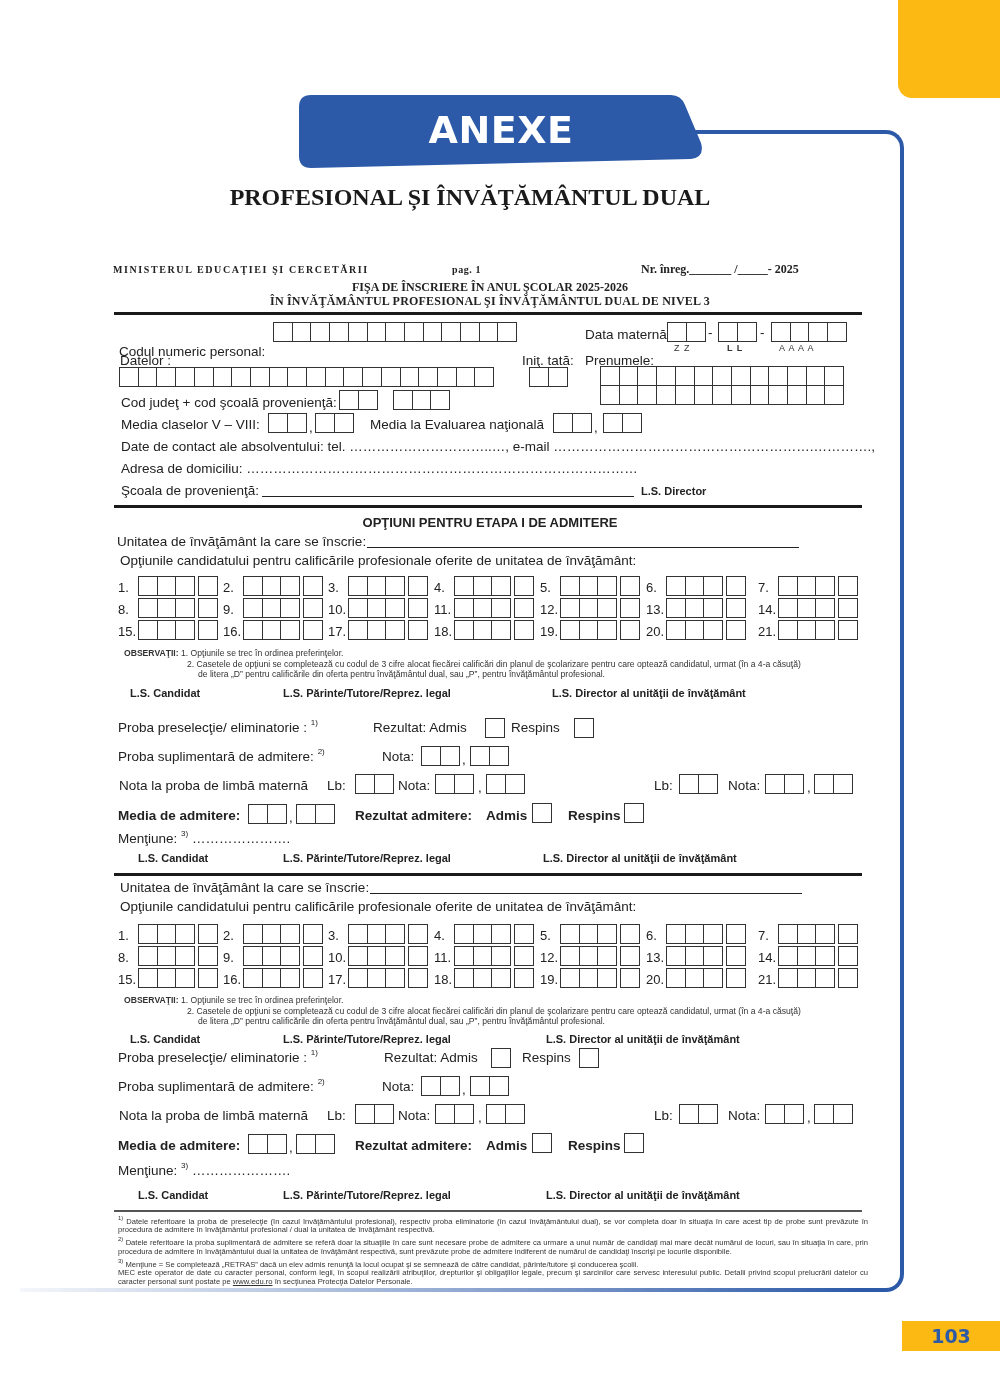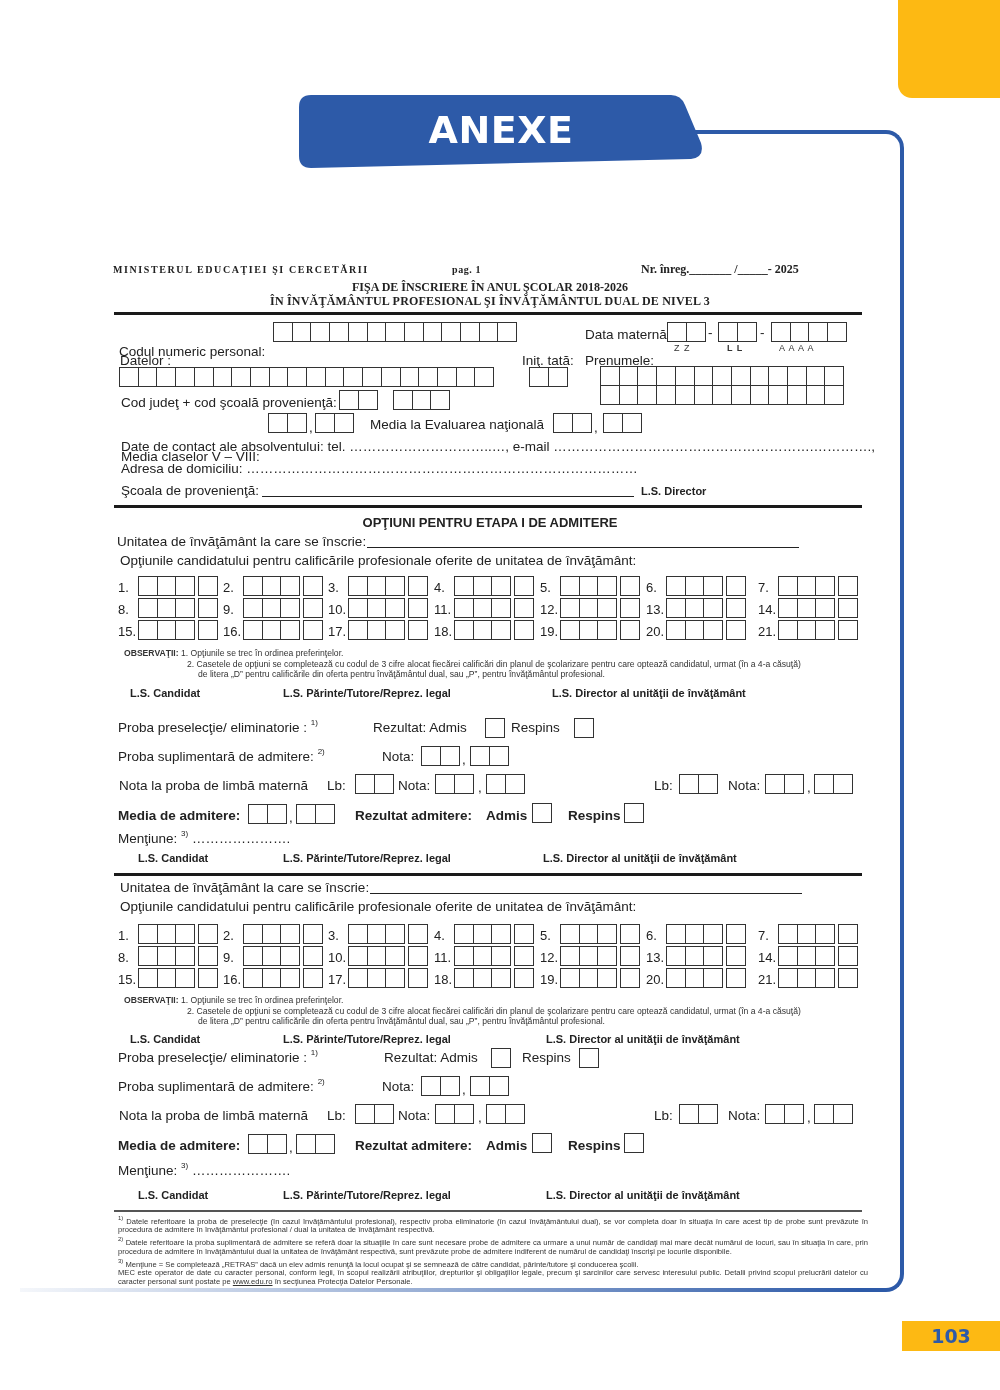--- a/index.html
+++ b/index.html
@@ -68,26 +68,27 @@
 <div class="frame-bottom"></div>
 
 <div class="anexe-tab">
   <svg width="404" height="73" viewBox="0 0 404 73">
     <path d="M12 0 H372 Q382 0 386 10 L402 48 Q406 62 392 64 L12 73 Q0 73 0 61 V12 Q0 0 12 0 Z" fill="#2d5aa8"></path>
   </svg>
   <div class="anexe-label">ANEXE</div>
 </div>
 
 <div class="doc-title">
+  <div>PROFESIONAL ȘI ÎNVĂŢĂMÂNTUL DUAL</div>
 </div>
 
 <div class="hdr hdr-ministry">MINISTERUL EDUCAŢIEI ŞI CERCETĂRII</div>
 <div class="hdr hdr-page">pag. 1</div>
 <div class="hdr hdr-nr">Nr. înreg._______ /_____- 2025</div>
-<div class="hdr hdr-line1">FIŞA DE ÎNSCRIERE ÎN ANUL ŞCOLAR 2018-2026</div>
+<div class="hdr hdr-line1">FIŞA DE ÎNSCRIERE ÎN ANUL ŞCOLAR 2025-2026</div>
 <div class="hdr hdr-line2">ÎN ÎNVĂŢĂMÂNTUL PROFESIONAL ŞI ÎNVĂŢĂMÂNTUL DUAL DE NIVEL 3</div>
 <div class="rule" style="top:312px;height:3px;"></div>
 
 <div class="lbl" style="left:119px;top:344px;">Codul numeric personal:</div>
 <div class="boxes" style="left:273px;top:322px;">
     <div class="bx"></div>
     <div class="bx"></div>
     <div class="bx"></div>
     <div class="bx"></div>
     <div class="bx"></div>
@@ -188,21 +189,21 @@
 <div class="boxes" style="left:339px;top:390px;">
     <div class="bx"></div>
     <div class="bx"></div>
   </div>
 <div class="boxes" style="left:393px;top:390px;">
     <div class="bx"></div>
     <div class="bx"></div>
     <div class="bx"></div>
   </div>
 
-<div class="lbl" style="left:121px;top:417px;margin-top:32px;">Media claselor V – VIII:</div>
+<div class="lbl" style="left:121px;top:417px;">Media claselor V – VIII:</div>
 <div class="boxes" style="left:268px;top:413px;">
     <div class="bx"></div>
     <div class="bx"></div>
   </div>
 <div class="lbl" style="left:309px;top:420px;">,</div>
 <div class="boxes" style="left:315px;top:413px;">
     <div class="bx"></div>
     <div class="bx"></div>
   </div>
 <div class="lbl" style="left:370px;top:417px;">Media la Evaluarea naţională</div>

